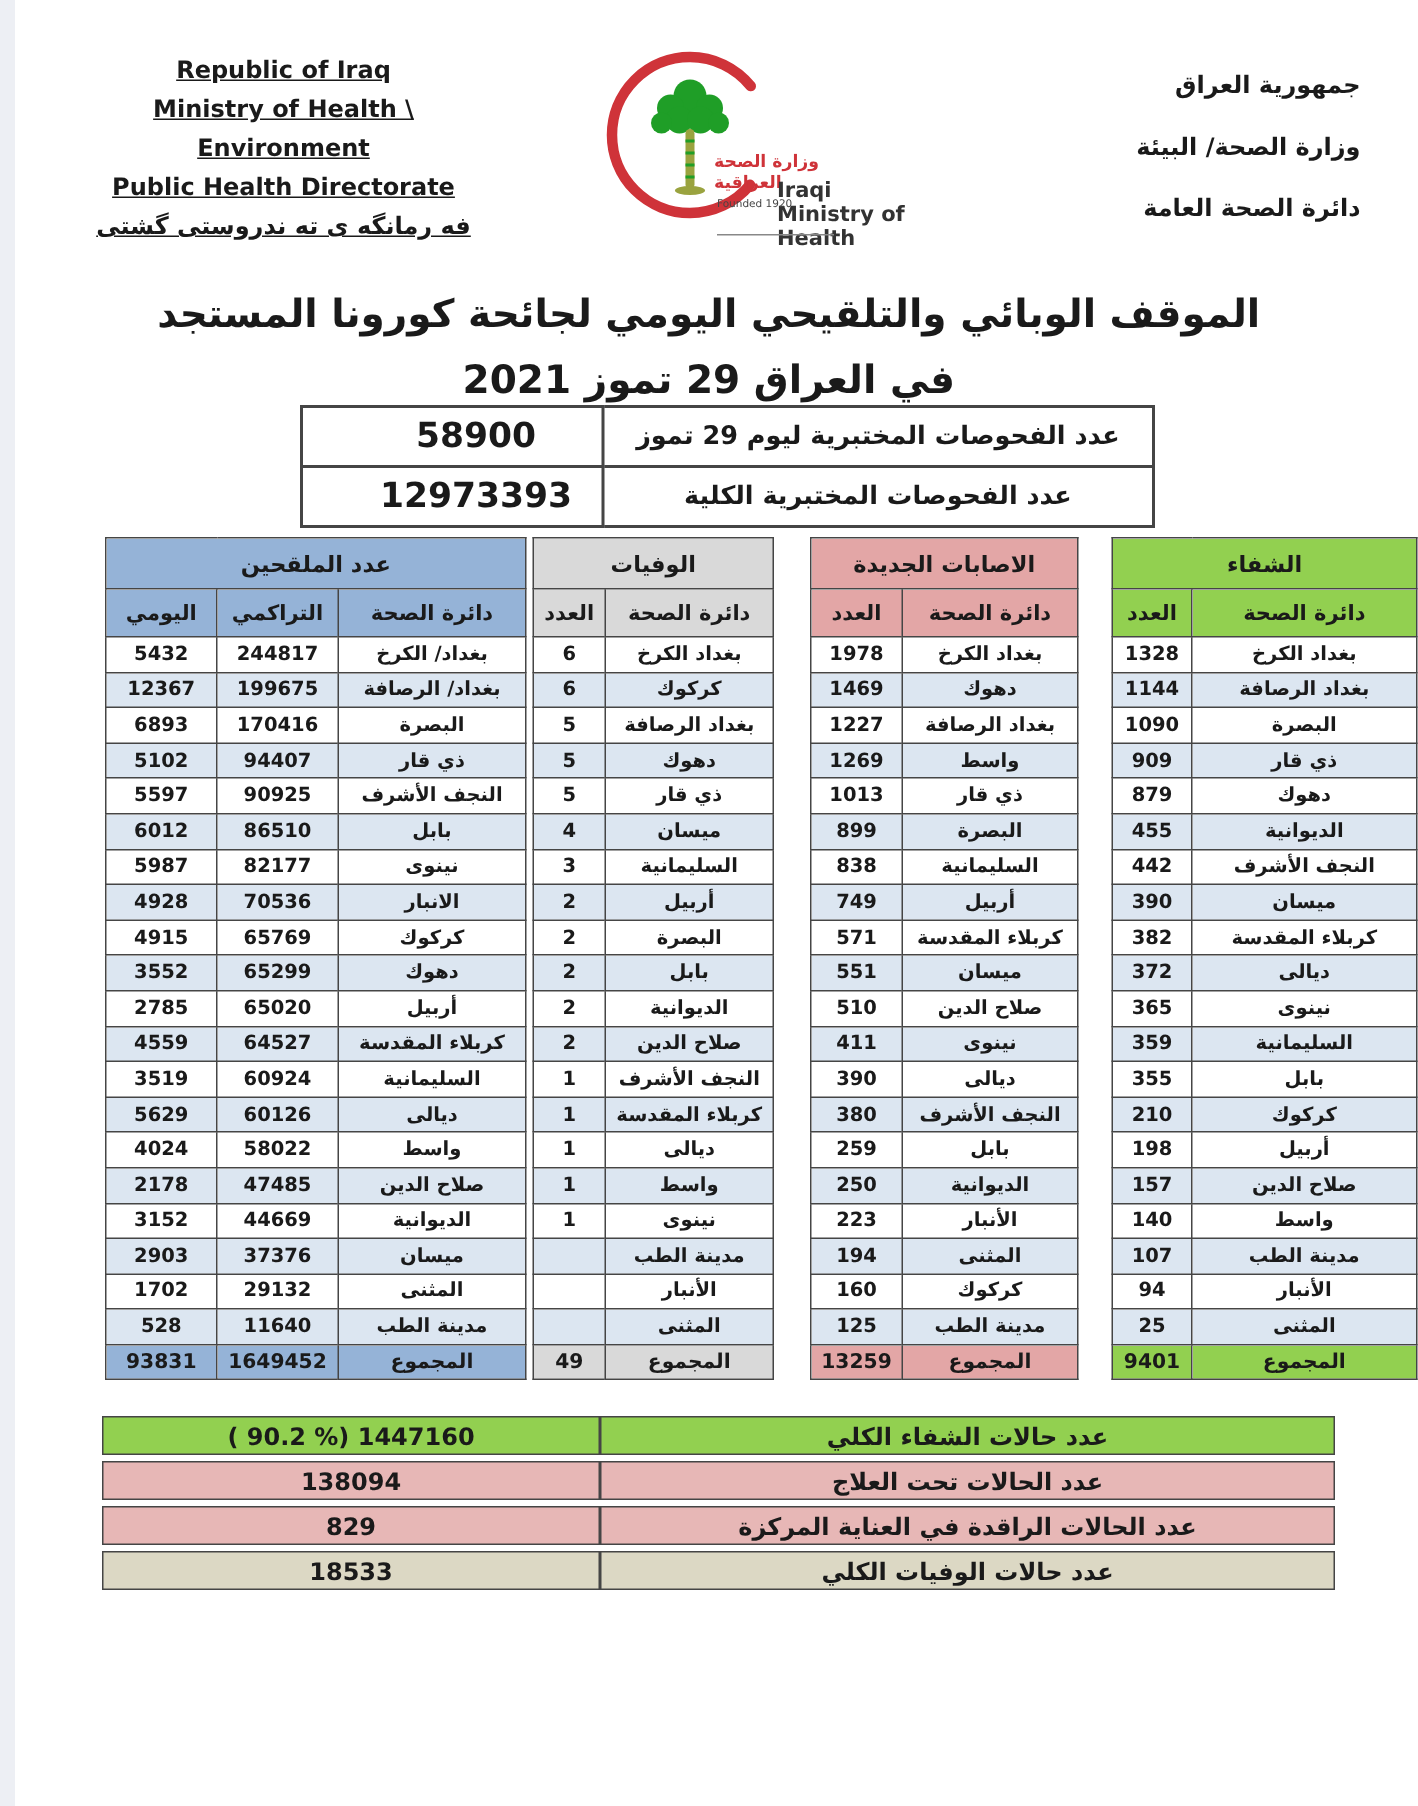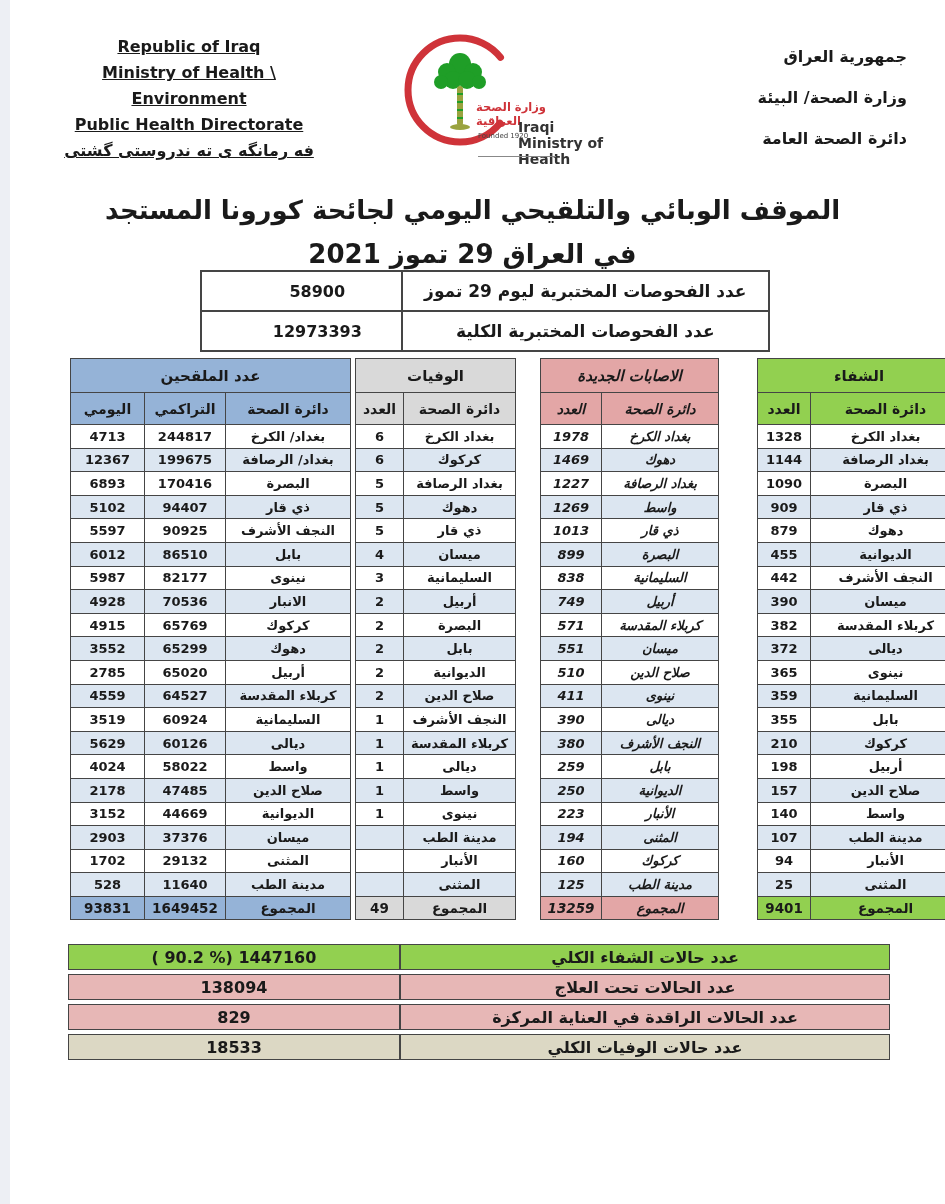--- a/index.html
+++ b/index.html
@@ -32,36 +32,36 @@
 
   
   .title{position:absolute;top:168px;left:0;width:100%;text-align:center;
     font-weight:bold;font-size:26px;line-height:44px;margin-top:20px;}
 
   
   table{border-collapse:collapse;}
   .tests{position:absolute;left:200px;top:270px;width:570px;table-layout:fixed;}
   .tests td{border:2px solid var(--border);height:40px;text-align:center;
     vertical-align:middle;font-weight:bold;white-space:nowrap;}
-  .tests .tval{width:190px;font-size:16px;padding-left:32px;}
+  .tests .tval{width:190px;font-size:23px;padding-left:32px;}
   .tests .tlabel{width:348px;font-size:17px;}
 
   
   .tables{position:absolute;left:70px;top:358px;display:flex;align-items:flex-start;}
   .gov{table-layout:fixed;}
   .gov th,.gov td{border:1.5px solid var(--border);text-align:center;
     vertical-align:middle;font-weight:bold;white-space:nowrap;overflow:hidden;}
   .gov .ttl th{height:34px;font-size:15px;}
   .gov .cols th{height:32px;font-size:14px;}
   .gov tbody td{height:23.6px;font-size:13px;background:#fff;}
   .gov tbody tr:nth-child(even) td{background:var(--altrow);}
   .gov tfoot td{height:23px;font-size:13.5px;}
   .t-blue{width:280px;margin-right:4px;}
   .t-gray{width:160px;margin-right:24px;}
-  .t-pink{width:178px;margin-right:38px;font-style:italic;}
+  .t-pink{width:178px;margin-right:22px;}
   .t-green{width:203px;}
   .t-blue .ttl th,.t-blue .cols th,.t-blue tfoot td{background:var(--blue);}
   .t-gray .ttl th,.t-gray .cols th,.t-gray tfoot td{background:var(--gray);}
   .t-pink .ttl th,.t-pink .cols th,.t-pink tfoot td{background:var(--pink);}
   .t-green .ttl th,.t-green .cols th,.t-green tfoot td{background:var(--green);}
 
   
   .summary{position:absolute;left:68px;top:940px;width:822px;
     border-collapse:separate;border-spacing:0 4px;table-layout:fixed;}
   .summary td{border:1.5px solid var(--border);height:26px;text-align:center;
@@ -147,21 +147,21 @@
         <tr class="cols">
           <th>دائرة الصحة</th>
           <th>التراكمي</th>
           <th>اليومي</th>
         </tr>
       </thead>
       <tbody>
           <tr>
             <td>بغداد/ الكرخ</td>
             <td>244817</td>
-            <td>4713</td>
+            <td>5432</td>
           </tr>
           <tr>
             <td>بغداد/ الرصافة</td>
             <td>199675</td>
             <td>12367</td>
           </tr>
           <tr>
             <td>البصرة</td>
             <td>170416</td>
             <td>6893</td>

